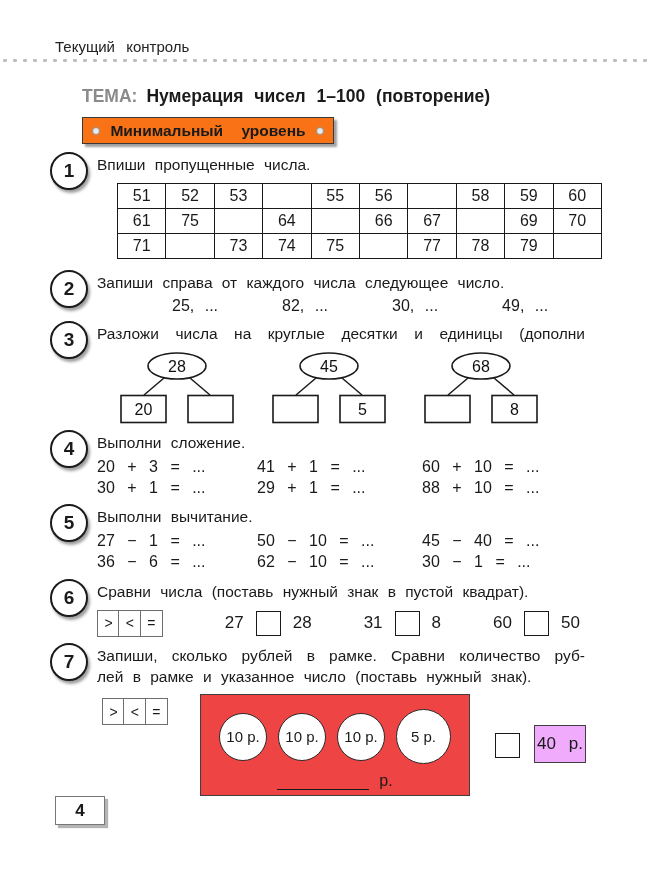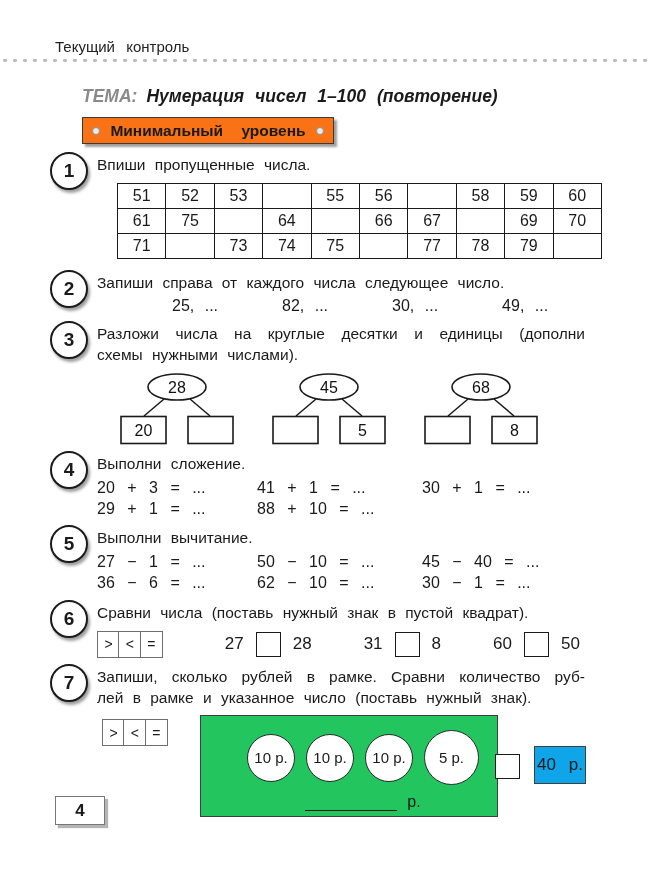--- a/index.html
+++ b/index.html
@@ -3,21 +3,21 @@
 <meta charset="utf-8">
 <style>
   html,body{margin:0;padding:0;background:#fff;}
   .page{position:relative;width:650px;height:869px;background:#ffffff;overflow:hidden;
         font-family:"Liberation Sans","DejaVu Sans",sans-serif;color:#1a1a1a;border-radius:27px;}
   .running-head{position:absolute;left:55px;top:38px;font-size:15px;word-spacing:7px;color:#222;}
   .dotted-rule{position:absolute;left:0;top:58px;width:650px;height:5px;
         background-image:radial-gradient(circle,#bdbdbd 1.7px,transparent 2px);
         background-size:10px 5px;background-repeat:repeat-x;background-position:0 50%;}
   .content{position:absolute;left:0;top:74px;width:650px;}
-  .title-row{margin:12px 0 0 82px;font-size:17.5px;font-weight:bold;word-spacing:6px;font-style:italic;}
+  .title-row{margin:12px 0 0 82px;font-size:17.5px;font-weight:bold;word-spacing:6px;}
   .theme-label{color:#8a8a8a;margin-right:9px;}
   .badge{margin:10px 0 0 82px;width:232px;height:25px;border:1.6px solid #3a3a3a;background:#f97316;
         box-shadow:3px 3px 2px #a0a0a0;display:flex;align-items:center;justify-content:space-between;padding:0 9px;}
   .badge-text{font-weight:bold;font-size:15.5px;word-spacing:14px;}
   .dot{width:8px;height:8px;border-radius:50%;border:1.6px solid #8f8f8f;background:#e9e9e9;box-sizing:border-box;}
   .ex{display:flex;gap:9px;margin-left:50px;width:535px;}
   .num-circle{flex:none;width:34px;height:34px;border:2px solid #1a1a1a;border-radius:50%;background:#fff;
         box-shadow:2px 3px 3px #9e9e9e;display:grid;place-items:center;font-weight:bold;font-size:19px;}
   .ex-body{flex:1;padding-top:2px;min-width:0;}
   .instr{margin:0;font-size:15.5px;line-height:21px;word-spacing:5px;}
@@ -32,30 +32,30 @@
   .eq-grid{display:grid;grid-template-columns:160px 165px 1fr;margin-top:3px;font-size:16px;line-height:21px;word-spacing:8px;}
   .cmp-row{display:flex;align-items:center;margin-top:7px;height:28px;}
   .sign-legend{display:flex;}
   .sign-box{width:21px;height:25px;border:1.6px solid #6e6e6e;display:grid;place-items:center;font-size:14px;background:#fff;}
   .sign-box + .sign-box{margin-left:-1.6px;}
   .pairs{display:flex;gap:52px;margin-left:62px;align-items:center;}
   .pair{display:flex;gap:12px;align-items:center;font-size:17px;}
   .cmp-square{width:23px;height:23px;border:1.6px solid #1a1a1a;background:#fff;}
   .money-area{position:relative;height:108px;margin-top:7px;}
   .money-area .sign-legend{position:absolute;left:5px;top:4px;}
-  .money-frame{position:absolute;left:103px;top:0;width:268px;height:100px;border:1.6px solid #3f3f3f;background:#22c55e;padding-left:28px;}
+  .money-frame{position:absolute;left:103px;top:0;width:268px;height:100px;border:1.6px solid #3f3f3f;background:#ef4444;}
   .coins{display:flex;justify-content:center;align-items:center;gap:11px;margin-top:14px;}
   .coin{width:48px;height:48px;border:1.6px solid #2a2a2a;border-radius:50%;display:grid;place-items:center;
         font-size:15px;background:#fff;box-sizing:border-box;}
   .coin.big{width:55px;height:55px;}
   .sum-line{display:flex;align-items:flex-end;justify-content:center;gap:10px;margin-top:8px;font-size:16px;}
   .blank-line{width:92px;border-bottom:1.6px solid #1a1a1a;height:14px;}
   .answer-square{position:absolute;left:398px;top:39px;width:23px;height:23px;border:1.6px solid #1a1a1a;background:#fff;}
   .value-box{position:absolute;left:437px;top:31px;width:50px;height:36px;border:1.6px solid #3f3f3f;
-        display:grid;place-items:center;font-size:17px;word-spacing:8px;background:#0ea5e9;}
+        display:grid;place-items:center;font-size:17px;word-spacing:8px;background:#f0abfc;}
   .page-num{position:absolute;left:55px;top:796px;width:48px;height:27px;border:1.6px solid #777;background:#fff;
         box-shadow:3px 3px 1px #b5b5b5;display:grid;place-items:center;font-weight:bold;font-size:17px;}
 </style>
 </head>
 <body>
 
 <div class="page">
   <div class="running-head">Текущий контроль</div>
   <div class="dotted-rule"></div>
 
@@ -127,21 +127,20 @@
           <span>30, ...</span>
           <span>49, ...</span>
         </div>
       </div>
     </section>
 
     <section class="ex ex3">
       <div class="num-circle">3</div>
       <div class="ex-body">
         <p class="instr just">Разложи числа на круглые десятки и единицы (дополни</p>
-        <p class="instr">схемы нужными числами).</p>
         <div class="schemes">
           <svg class="scheme" width="116" height="72">
             <line x1="45" y1="26" x2="25" y2="43" stroke="#1a1a1a" stroke-width="1.5"></line>
             <line x1="71" y1="26" x2="91" y2="43" stroke="#1a1a1a" stroke-width="1.5"></line>
             <ellipse cx="58" cy="14" rx="29" ry="13" fill="#fff" stroke="#1a1a1a" stroke-width="1.6"></ellipse>
             <rect x="2" y="43.5" width="45" height="27" fill="#fff" stroke="#1a1a1a" stroke-width="1.6"></rect>
             <rect x="69" y="43.5" width="45" height="27" fill="#fff" stroke="#1a1a1a" stroke-width="1.6"></rect>
             <text x="58" y="19.5" text-anchor="middle">28</text>
             <text x="24.5" y="62.5" text-anchor="middle">20</text>
             <text x="91.5" y="62.5" text-anchor="middle"></text>
@@ -170,20 +169,21 @@
       </div>
     </section>
 
     <section class="ex ex4">
       <div class="num-circle">4</div>
       <div class="ex-body">
         <p class="instr">Выполни сложение.</p>
         <div class="eq-grid">
           <span>20 + 3 = ...</span>
           <span>41 + 1 = ...</span>
+          <span>60 + 10 = ...</span>
           <span>30 + 1 = ...</span>
           <span>29 + 1 = ...</span>
           <span>88 + 10 = ...</span>
         </div>
       </div>
     </section>
 
     <section class="ex ex5">
       <div class="num-circle">5</div>
       <div class="ex-body">

